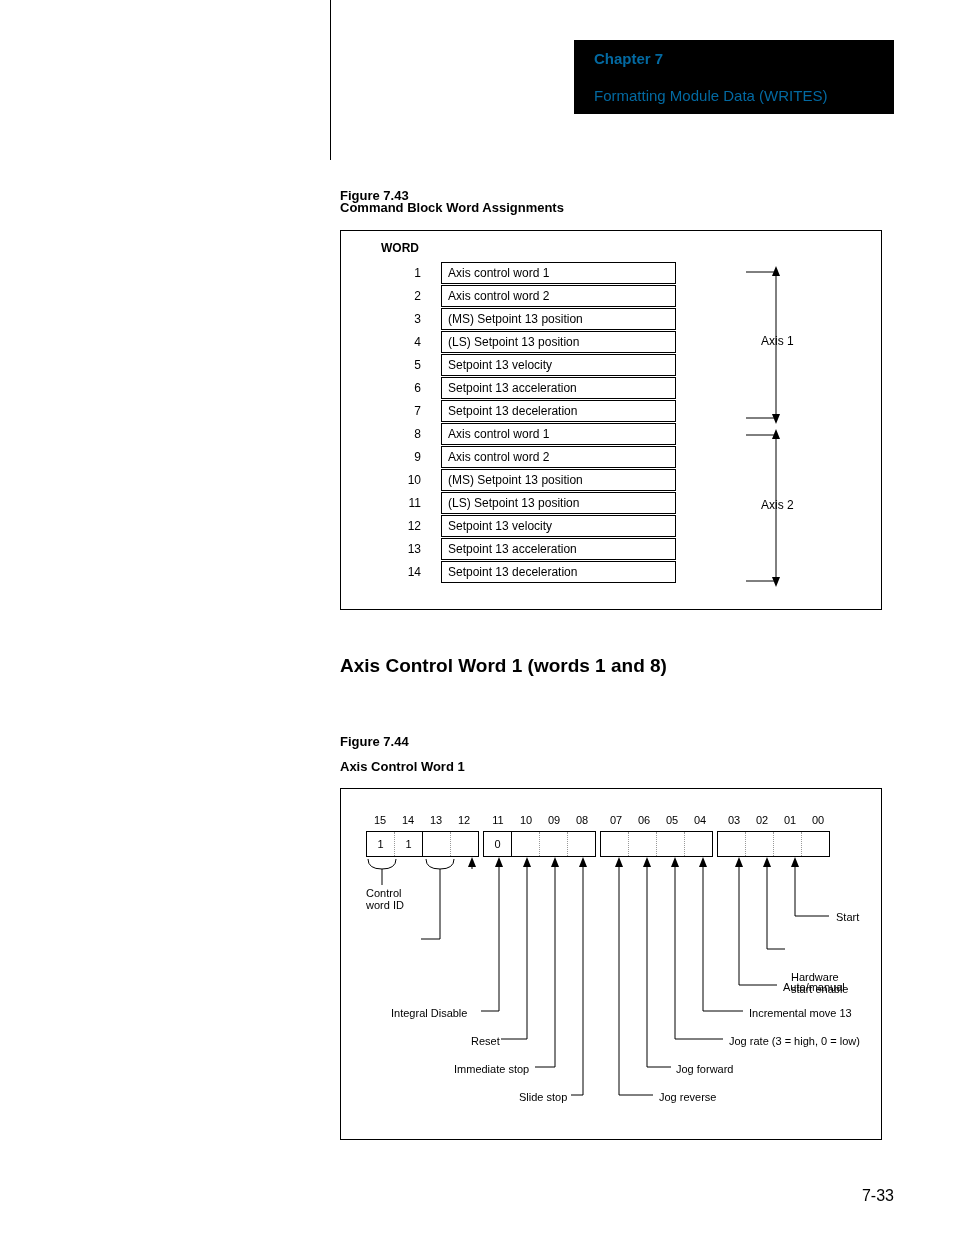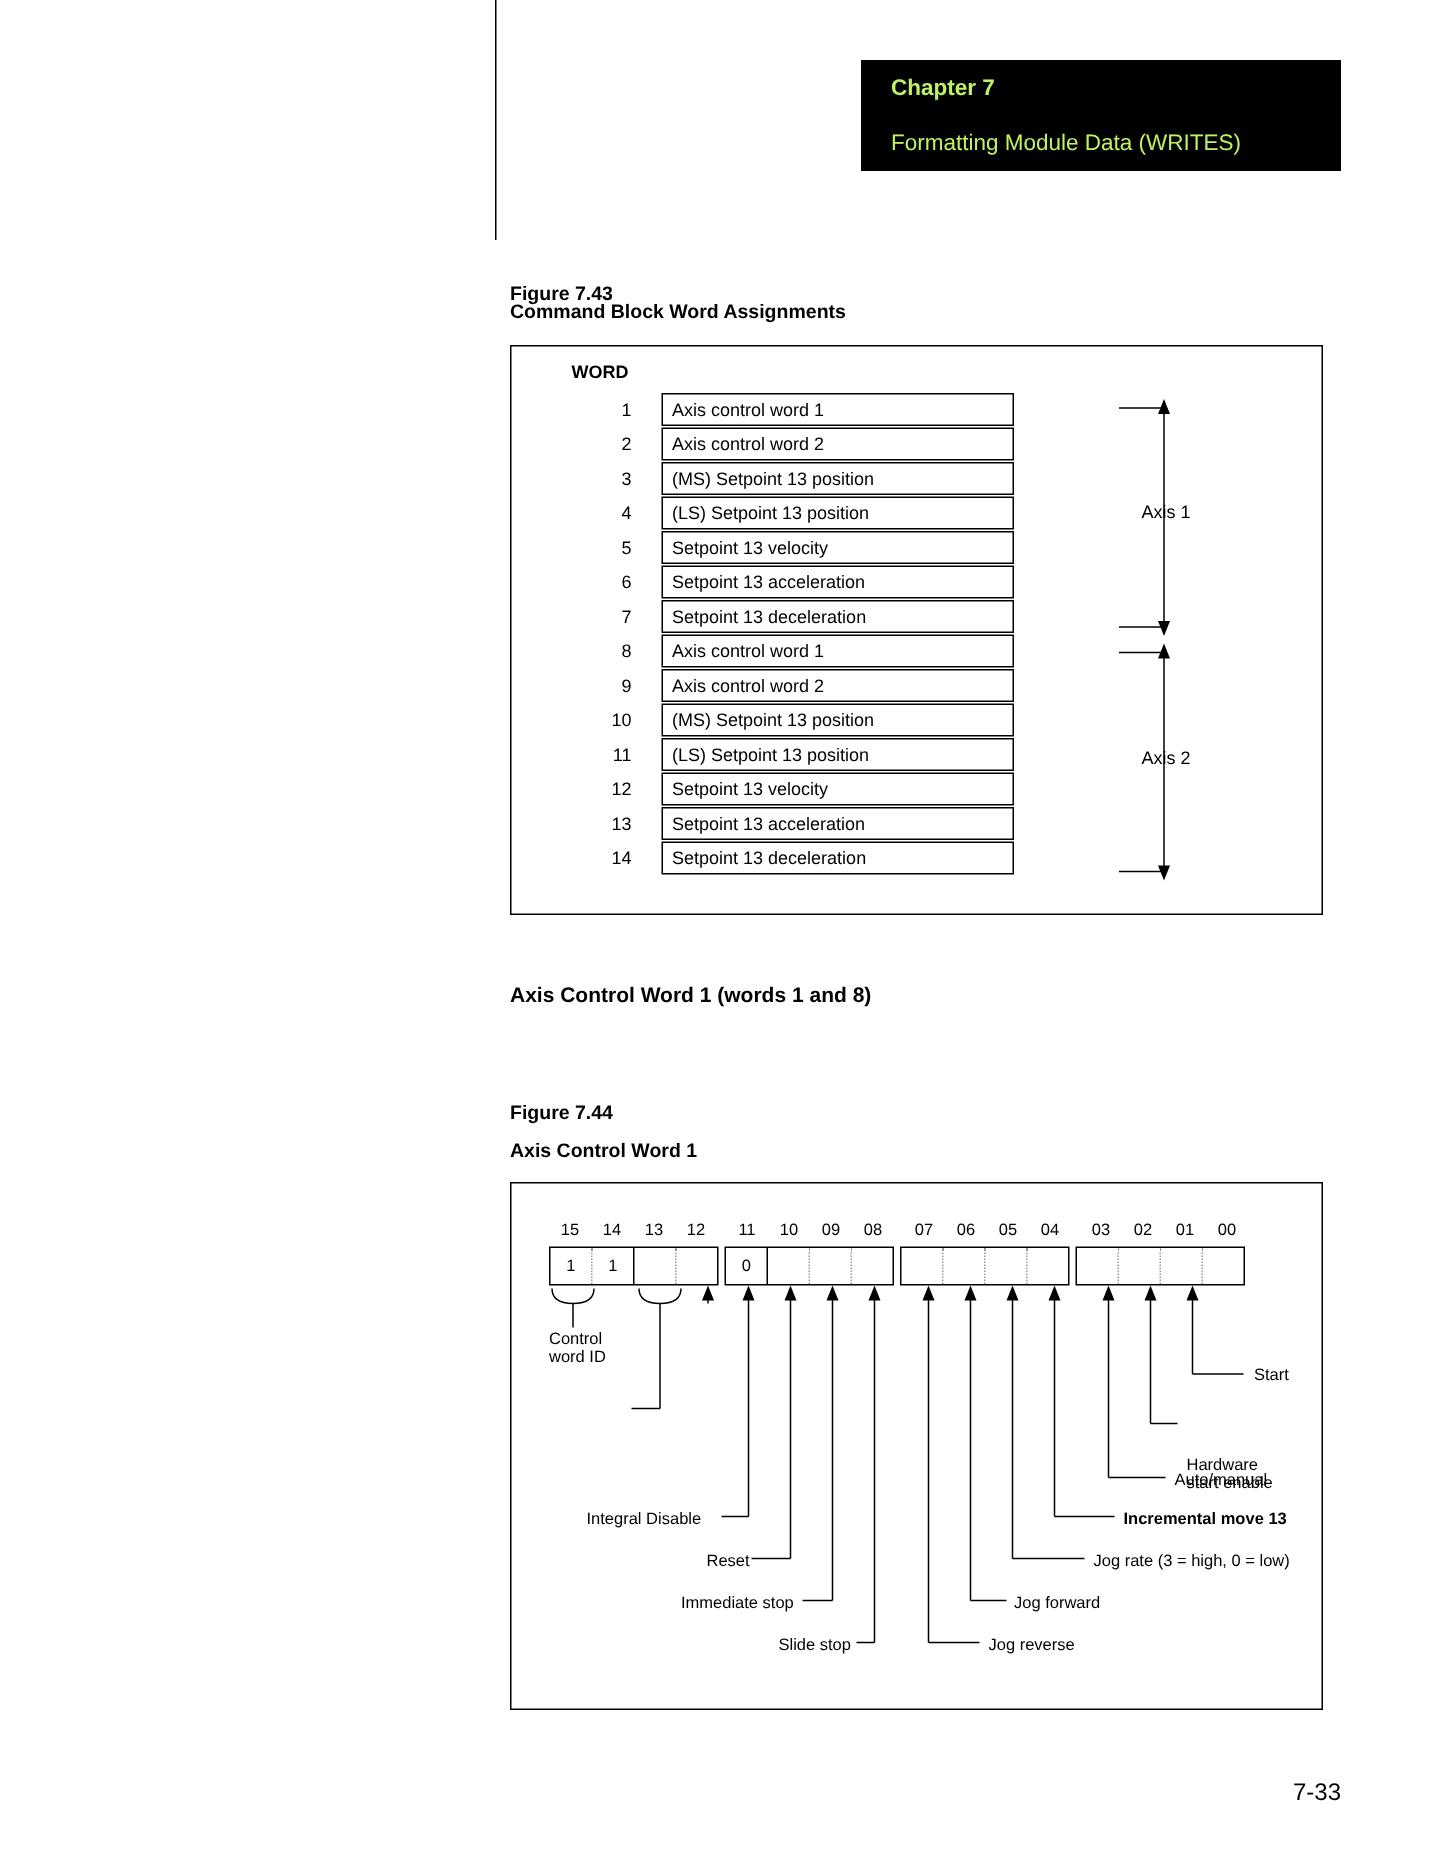--- a/index.html
+++ b/index.html
@@ -17,21 +17,21 @@
     top: 0;
     width: 1px;
     height: 160px;
     background: #000;
   }
   .chapter-box {
     position: absolute;
     right: 60px;
     top: 40px;
     background: #000;
-    color: #bef264;
+    color: #0369a1;
     padding: 10px 20px;
     width: 280px;
   }
   .chapter-box .title { font-weight: bold; font-size: 15px; }
   .chapter-box .subtitle { font-size: 15px; margin-top: 20px; }
   .figure-caption {
     position: absolute;
     left: 340px;
     font-weight: bold;
     font-size: 13px;
@@ -53,21 +53,21 @@
   
   .axis-label { position:absolute; font-size:12px; }
   .axis1-label { left:420px; top:103px; }
   .axis2-label { left:420px; top:267px; }
   
   .arrow-group { position:absolute; left:405px; }
   svg.arrows { width:80px; }
 
   .section-heading {
     position:absolute; left:340px; top:655px;
-    font-weight:bold; font-size:14px;
+    font-weight:bold; font-size:19px;
   }
 
   .fig44-cap { top: 734px; }
   .fig44-cap2 { top: 759px; }
   .fig44-box { left: 340px; top: 788px; width: 540px; height: 350px; }
 
   .bit-header { position:absolute; top:25px; left:25px; font-size:11px; }
   .bit-header span { display:inline-block; width:28px; text-align:center; }
 
   .bit-cells-row { position:absolute; top:42px; left:25px; display:flex; }
@@ -212,21 +212,21 @@
 word ID</div>
   <div class="annot" style="left:50px; top:218px;">Integral Disable</div>
   <div class="annot" style="left:130px; top:246px;">Reset</div>
   <div class="annot" style="left:113px; top:274px;">Immediate stop</div>
   <div class="annot" style="left:178px; top:302px;">Slide stop</div>
 
   <div class="annot" style="left:495px; top:122px;">Start</div>
   <div class="annot" style="left:450px; top:150px; white-space:pre;margin-top:32px;">Hardware
 start enable</div>
   <div class="annot" style="left:442px; top:192px;">Auto/manual</div>
-  <div class="annot" style="left:408px; top:218px;font-weight:bold;">Incremental move 13</div>
+  <div class="annot" style="left:408px; top:218px;">Incremental move 13</div>
   <div class="annot" style="left:388px; top:246px;">Jog rate (3 = high, 0 = low)</div>
   <div class="annot" style="left:335px; top:274px;">Jog forward</div>
   <div class="annot" style="left:318px; top:302px;">Jog reverse</div>
 
   <svg style="position:absolute; left:0; top:0;" width="540" height="350">
 
     <path d="M27 70 Q27 80 41 80 Q55 80 55 70" fill="none" stroke="#000"></path>
     <path d="M85 70 Q85 80 99 80 Q113 80 113 70" fill="none" stroke="#000"></path>
     <line x1="41" y1="80" x2="41" y2="96" stroke="#000"></line>
     <line x1="99" y1="80" x2="99" y2="150" stroke="#000"></line>

